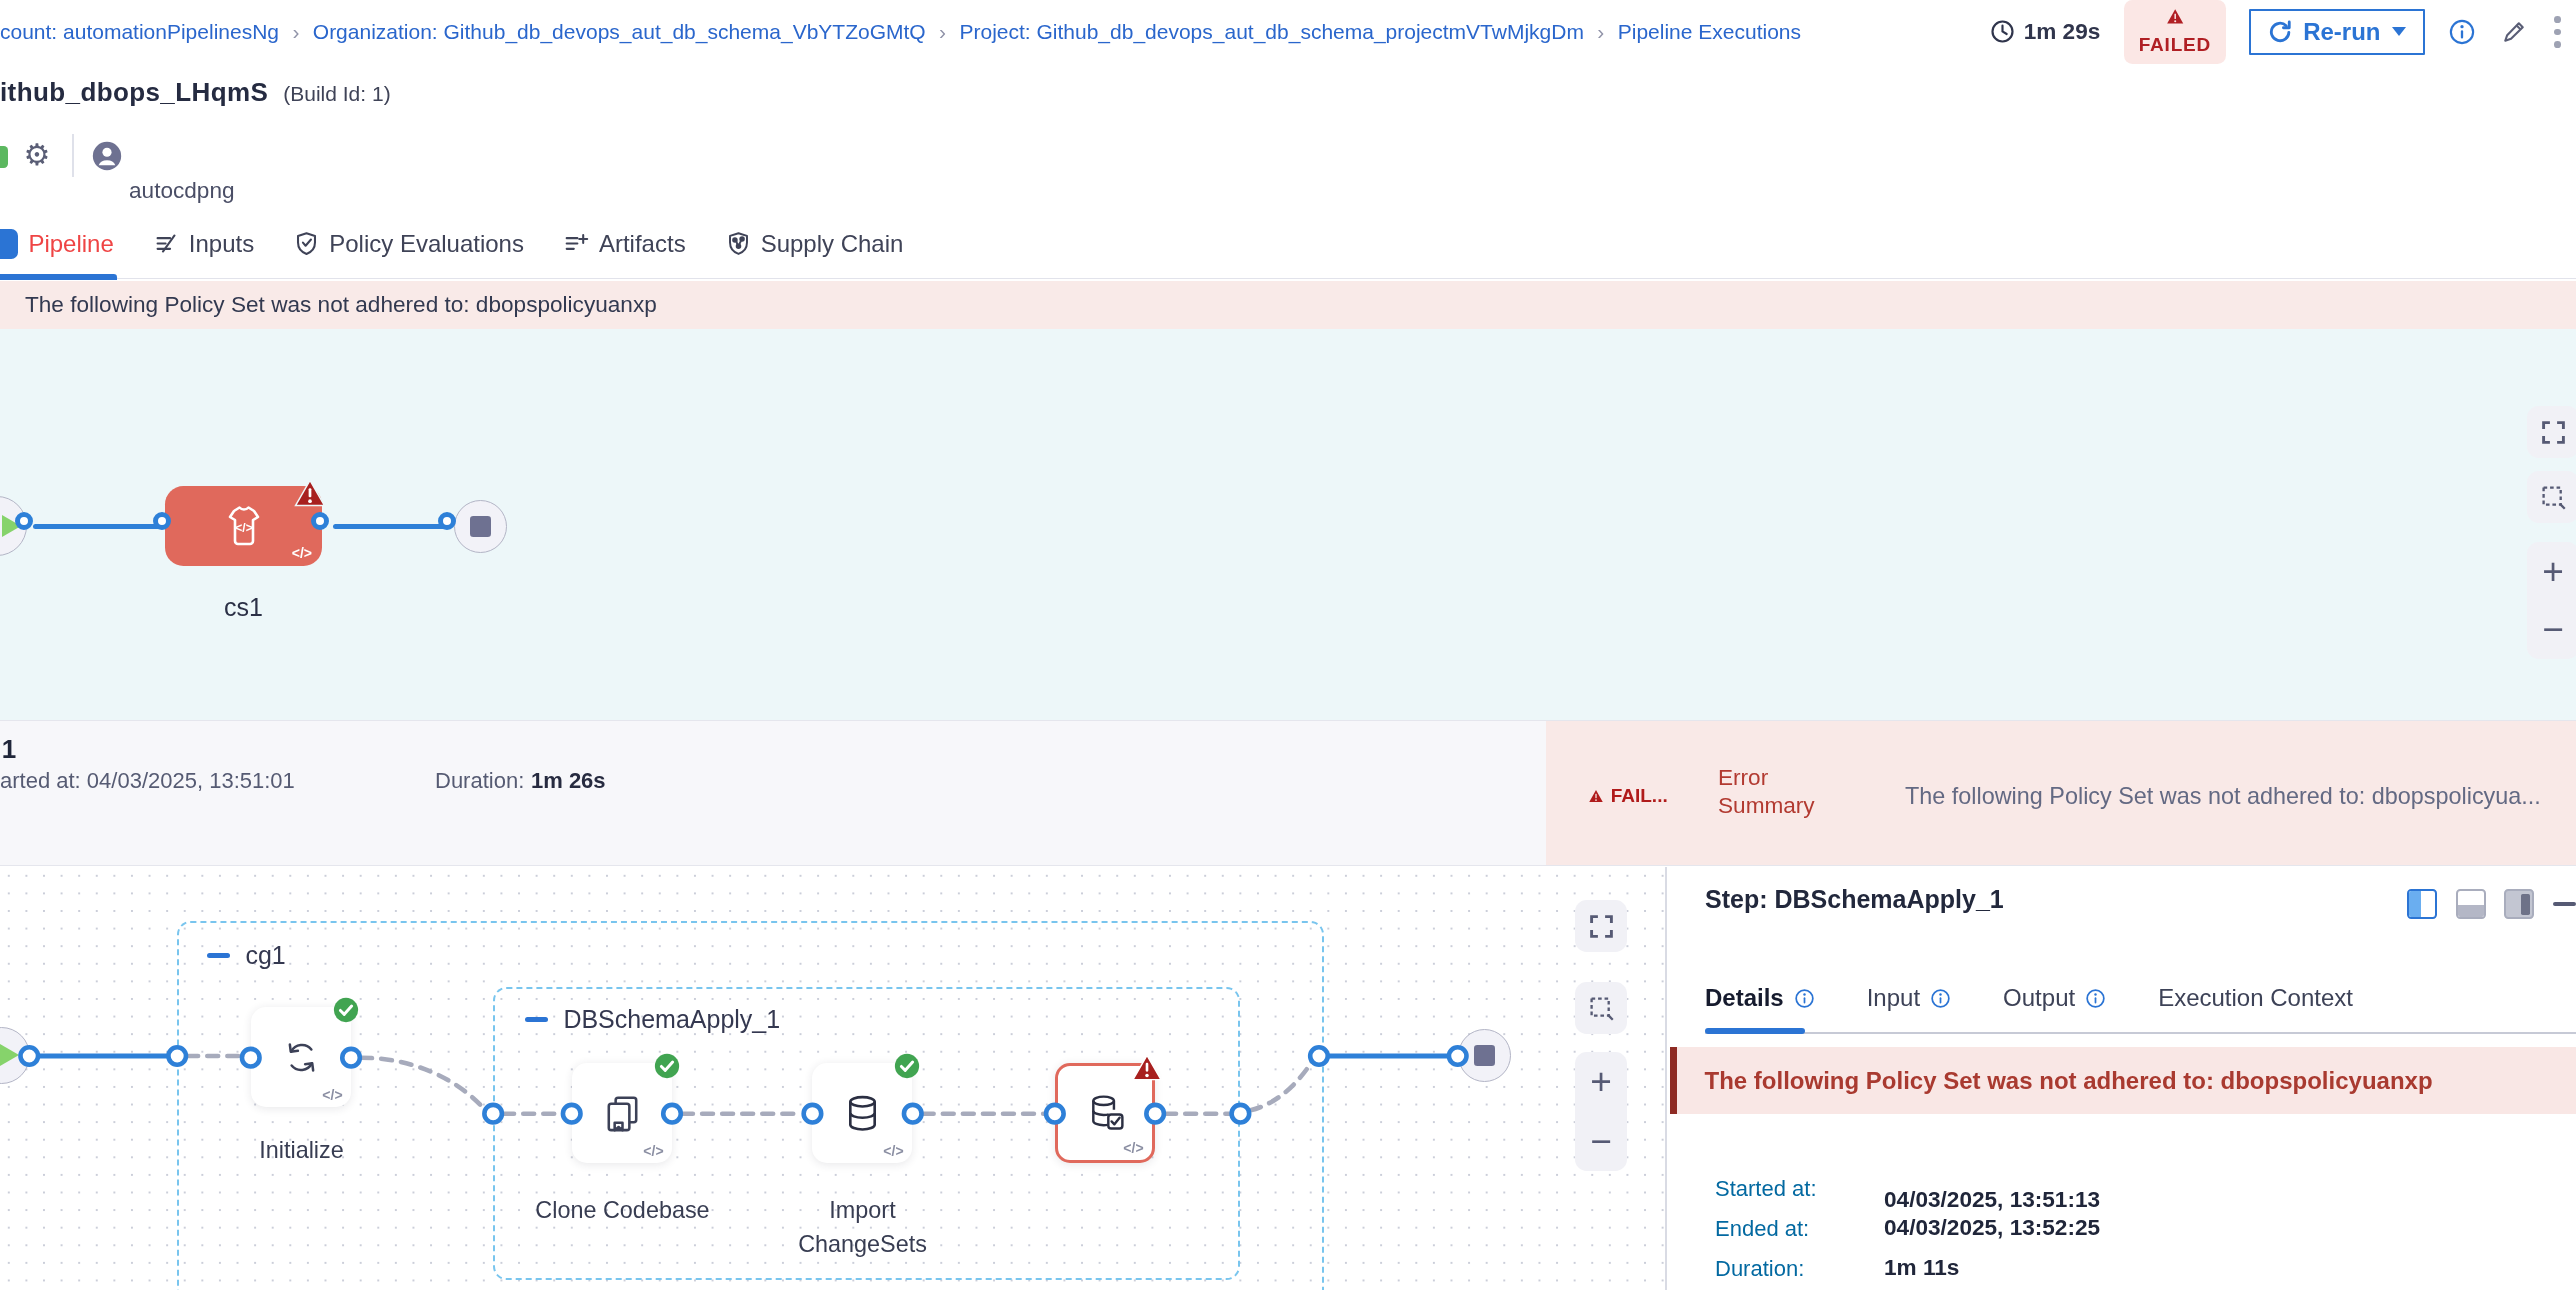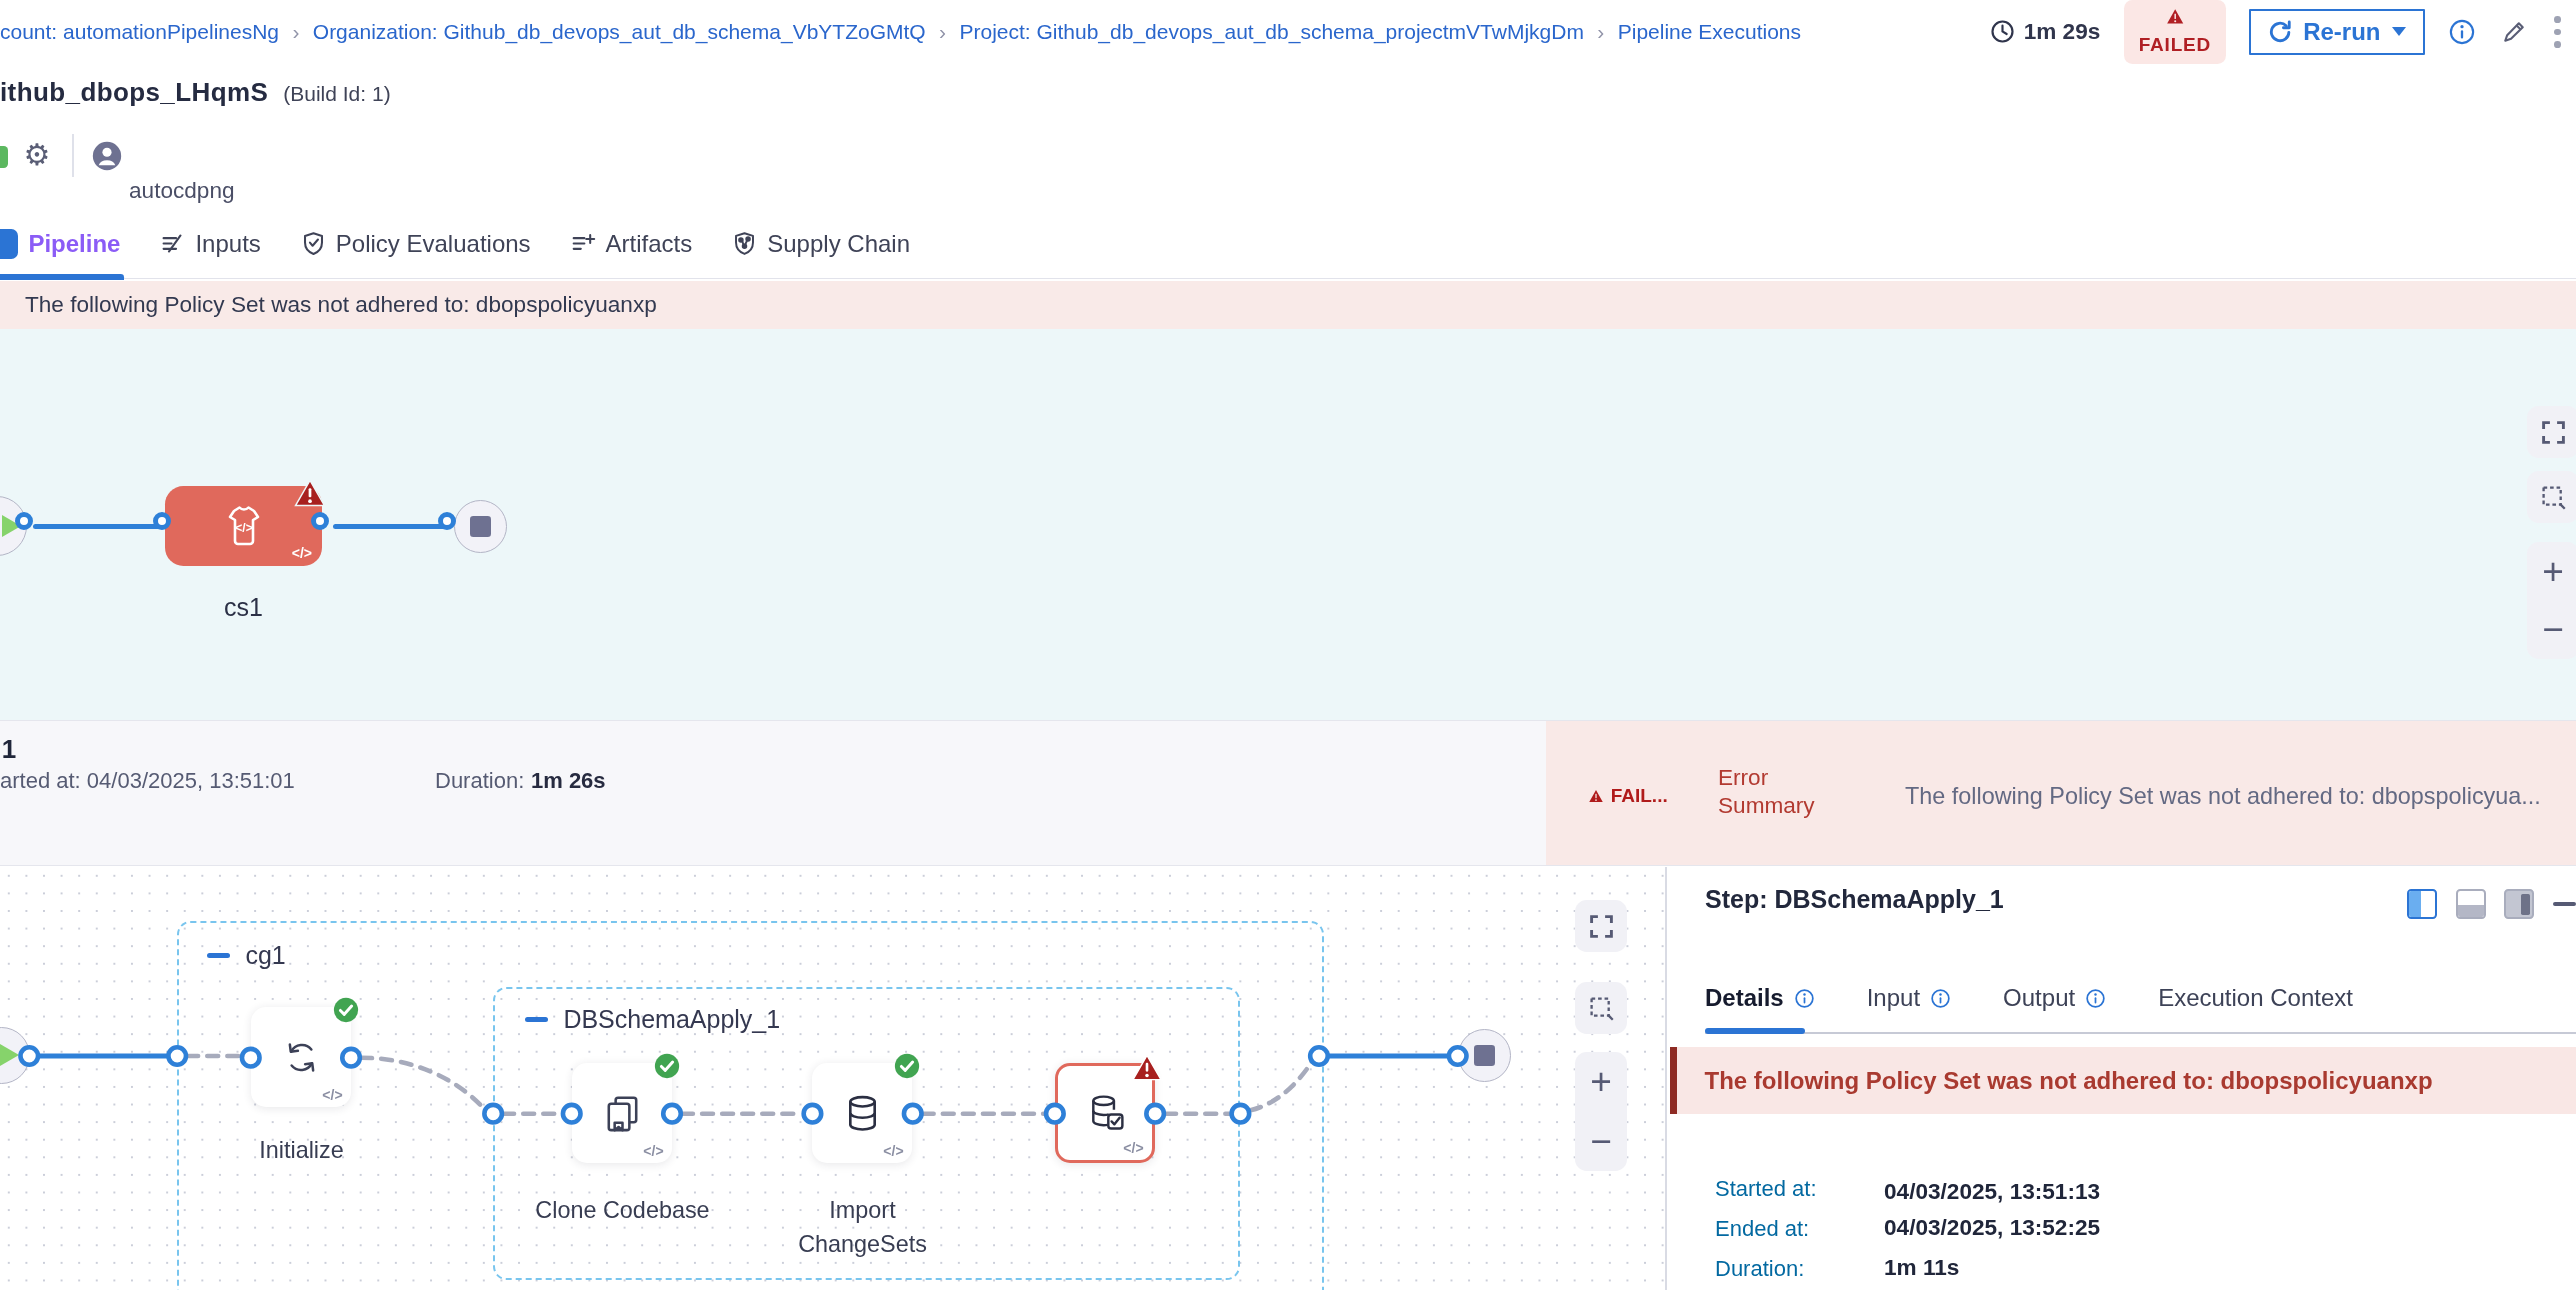--- a/index.html
+++ b/index.html
@@ -35,21 +35,21 @@
   .vdivider { position:absolute; left:72px; top:0; width:1.7px; height:43px; background:#dfe1ea; }
   .avatar { position:absolute; left:92px; top:6.7px; }
   .username { position:absolute; left:129px; top:8.4px; font-size:22.6px; color:#4a4e66;margin-top:36px; }
 
   
   .tabbar { position:absolute; left:0; top:209px; width:2576px; height:70px; background:#fff;
             border-bottom:1.7px solid #e2e3eb; display:flex; align-items:center; gap:40px; }
   .tab { position:relative; display:flex; align-items:center; gap:10px; font-size:24px; color:#3f4357;
          height:70px; cursor:pointer; }
   .tab svg { flex:0 0 auto; }
-  .tab.active { color:#8b5cf6; font-weight:bold; }
+  .tab.active { color:#ef4444; font-weight:normal; }
   .tab.active .tab-underline { position:absolute; left:-16.7px; right:-3.3px; bottom:-1.7px; height:5.9px;
          background:#2b74d4; border-radius:3.3px 3.3px 0 0; }
   .tab-pipe-sliver { width:18.4px; height:30px; background:#2b74d4; border-radius:0 6.7px 6.7px 0; margin-left:0; }
   .console { position:absolute; right:0; top:0; height:70px; display:flex; align-items:center; gap:15px; padding-right:0; }
   .console-label { font-size:22.6px; color:#3f4357; }
   .toggle { width:47px; height:25px; background:#c6c9d4; border-radius:13.4px; position:relative; cursor:pointer; }
   .toggle .knob { position:absolute; left:1.7px; top:1.7px; width:22px; height:22px; background:#fff; border-radius:50%;
                   box-shadow:0 0.8px 2.5px rgba(0,0,0,.3); }
   .console-info { margin-right:-13.4px; }
 
@@ -534,21 +534,21 @@
         </div>
       </div>
       <div class="ptab-border"></div>
       <div class="ptab-underline"></div>
 
       <div class="perror">
         <span>The following Policy Set was not adhered to: dbopspolicyuanxp</span>
       </div>
 
       <div class="kv" style="top:309px;">Started at:</div>
-      <div class="kv-val" style="top:312px;">04/03/2025, 13:51:13</div>
+      <div class="kv-val" style="top:320px;">04/03/2025, 13:51:13</div>
       <div class="kv" style="top:349px;">Ended at:</div>
       <div class="kv-val" style="top:348px;">04/03/2025, 13:52:25</div>
       <div class="kv" style="top:389px;">Duration:</div>
       <div class="kv-val" style="top:388px;">1m 11s</div>
     </div>
   </div>
 
 </div>
 
 

